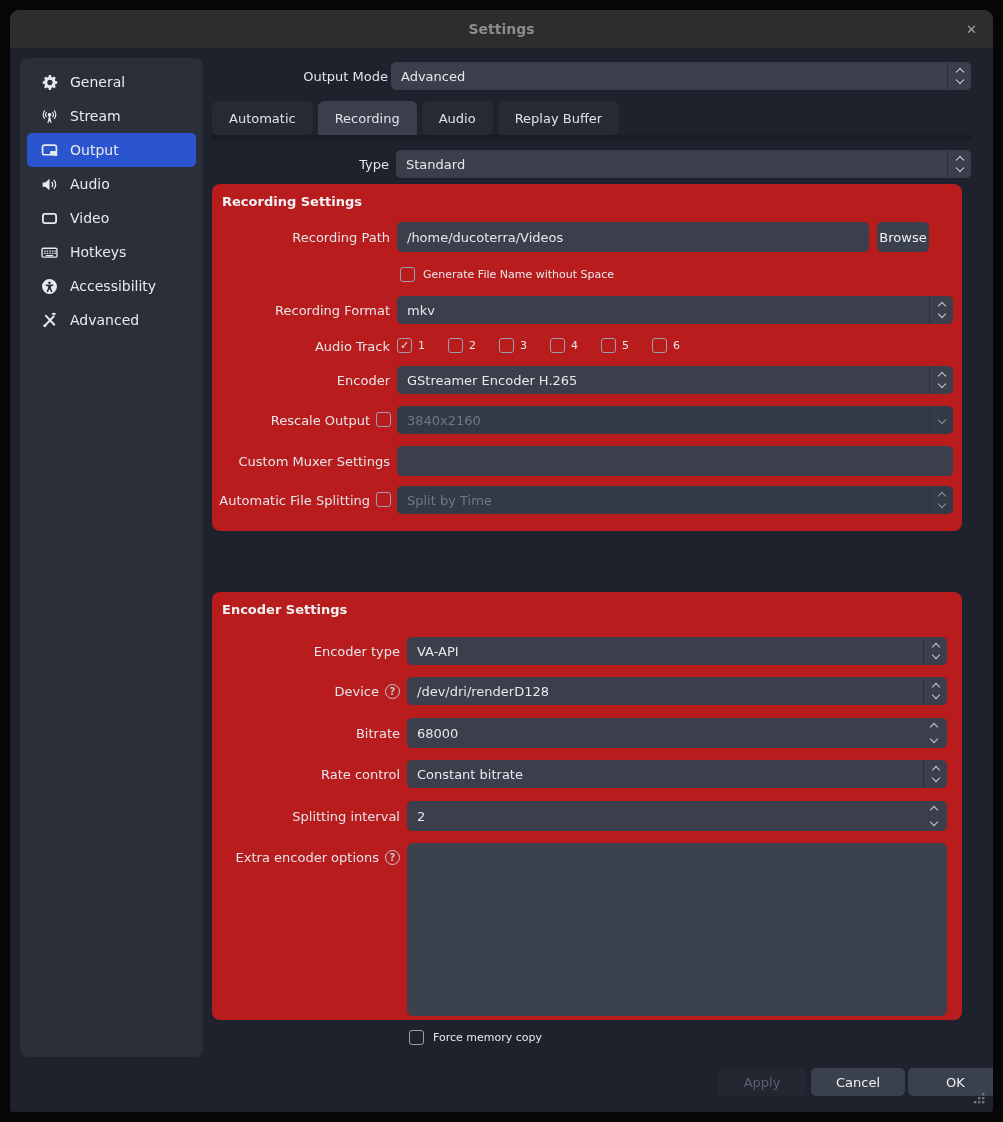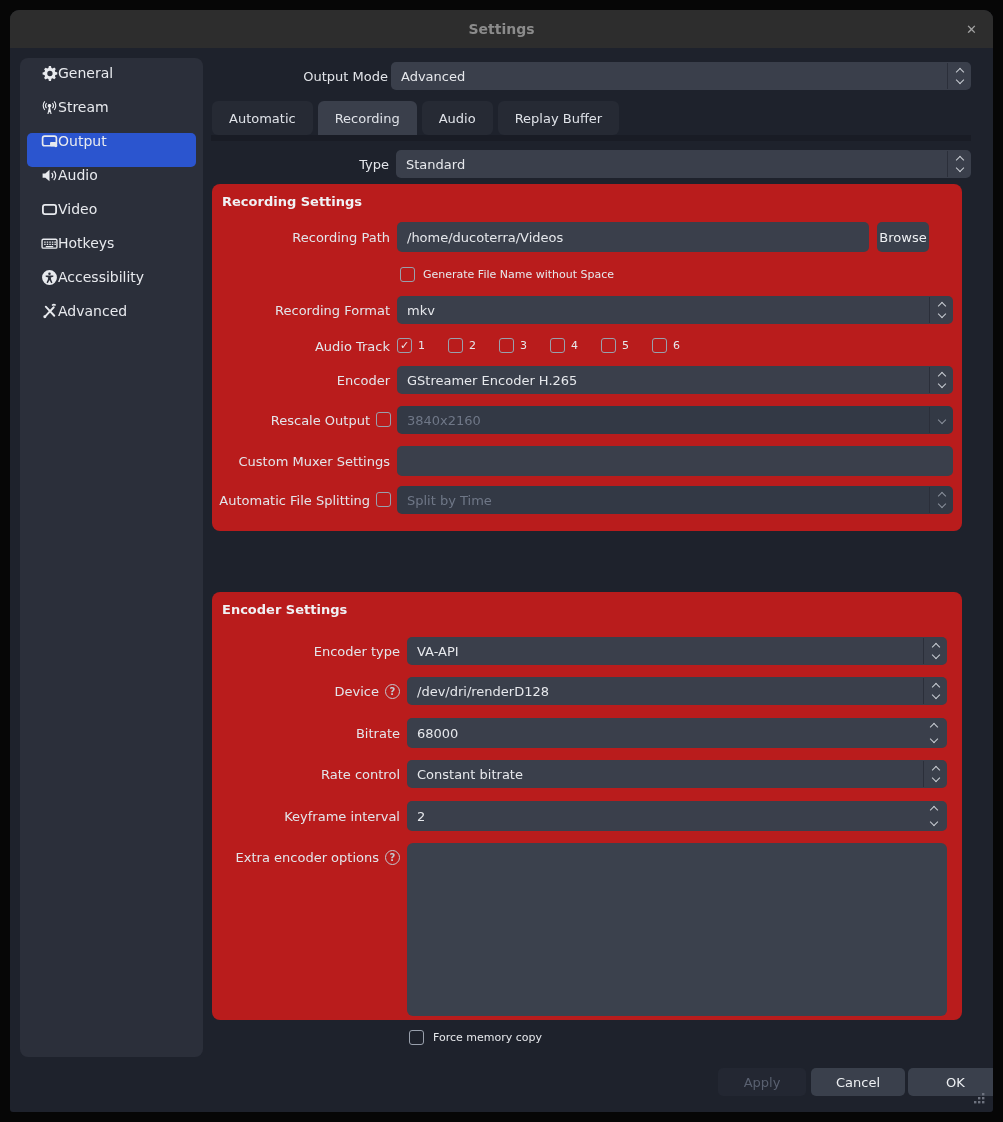--- a/index.html
+++ b/index.html
@@ -11,21 +11,21 @@
   
   .titlebar { position:absolute; left:0; top:0; width:983px; height:38px; background:#2d2d2d;
               display:flex; align-items:center; justify-content:center; }
   .title { font-size:14px; font-weight:bold; color:#8b8b8b; }
   .close-btn { position:absolute; right:16px; top:0; height:38px; display:flex; align-items:center;
                color:#a2a2a2; font-size:13px; cursor:default; }
 
   
   .sidebar { position:absolute; left:10px; top:48px; width:183px; height:999px;
              background:#2b2f3a; border-radius:8px; padding-top:7px; }
-  .side-item { height:34px; margin:0 7px; display:flex; 
+  .side-item { height:34px; margin:0 7px; display:flex; align-items:center; gap:12px;
                padding-left:14px; border-radius:5px; color:#e8eaee; font-size:14px; }
   .side-item.selected { background:#2b55cf; }
   .side-icon { width:17px; height:17px; display:inline-flex; }
   .side-icon svg { width:17px; height:17px; fill:#e8eaee; stroke:#e8eaee; }
 
   
   .flabel { position:absolute; color:#e3e5ea; font-size:13px; text-align:right;
             display:flex; justify-content:flex-end; align-items:center; gap:6px; }
   .select, .spin, .tinput { position:absolute; background:#3a3f4b; border-radius:5px;
             color:#e6e8ec; font-size:13px; }
@@ -334,21 +334,21 @@
       <div class="select" style="left:195px; top:168px; width:540px;">
         <span>Constant bitrate</span>
         <div class="sep"></div>
         <div class="arrows">
           <div class="chv up"></div>
             <div class="chv down"></div>
         </div>
       </div>
 
       <div class="flabel" style="left:0; top:209px; width:188px; height:30px;">
-        <span>Keyframe interval</span>
+        <span>Splitting interval</span>
       </div>
       <div class="spin" style="left:195px; top:209px; width:540px;">
         <span>2</span>
         <div class="chv up"></div>
         <div class="chv down"></div>
       </div>
 
       <div class="flabel" style="left:0; top:257px; width:188px; height:17px;">
         <span>Extra encoder options</span>
         <span class="help">?</span>

